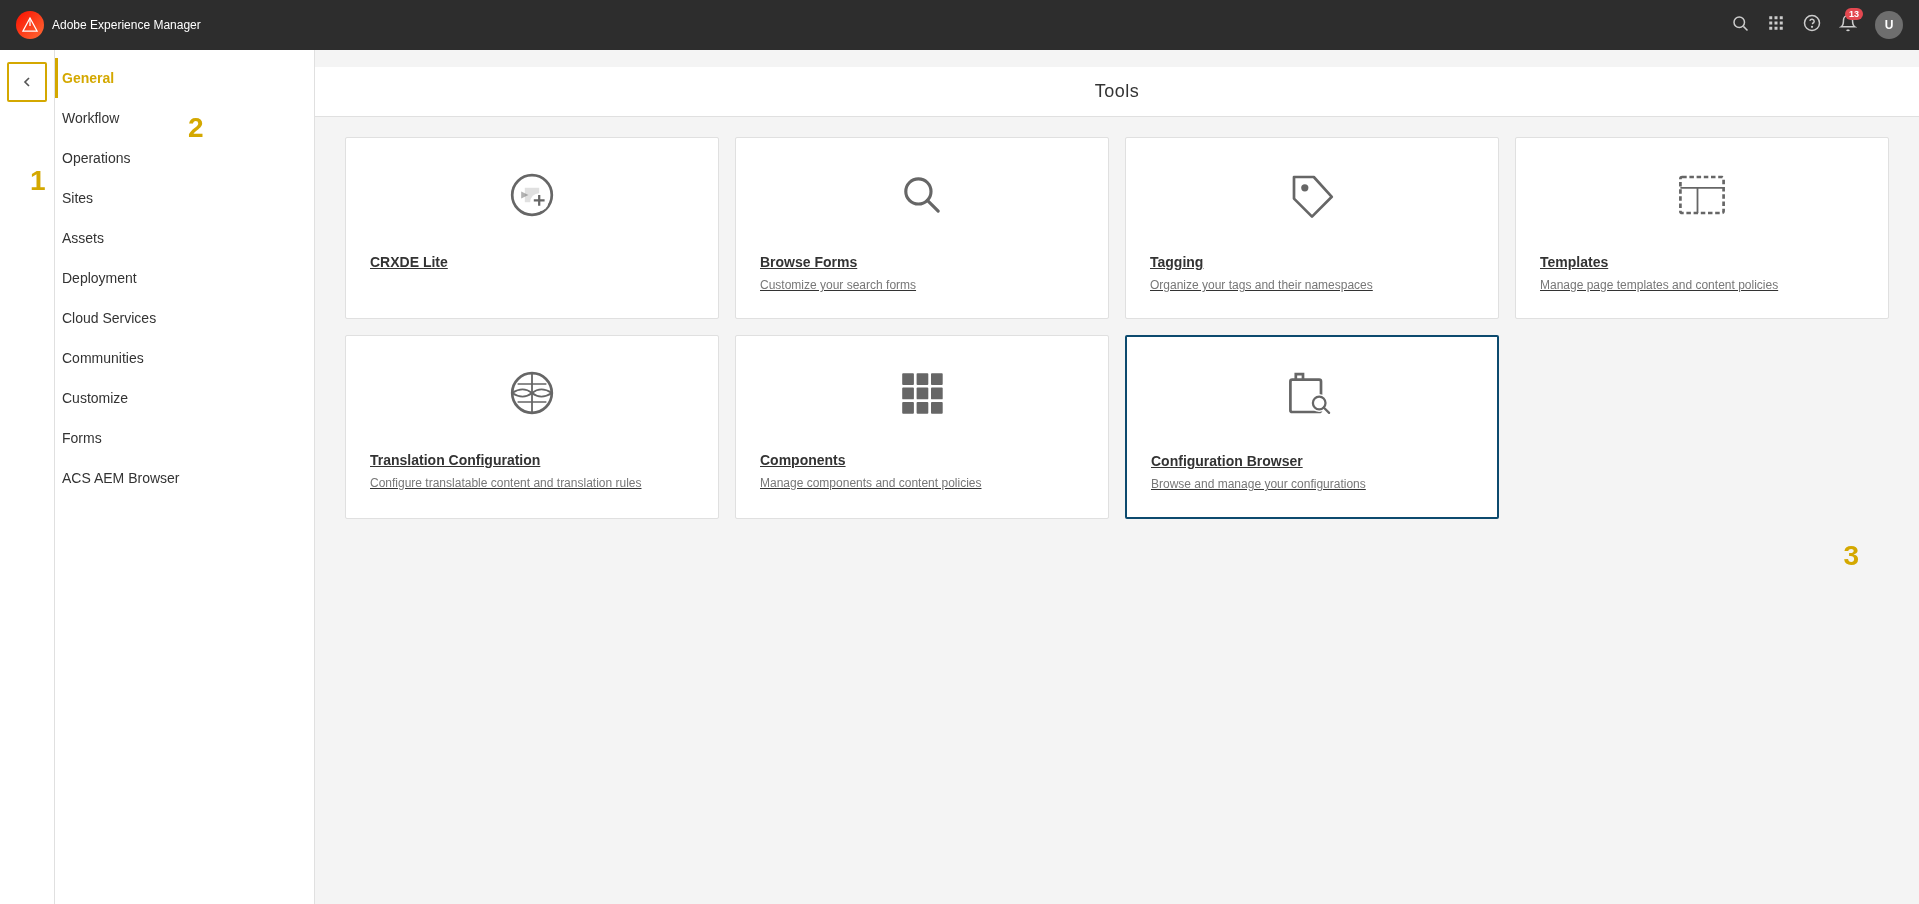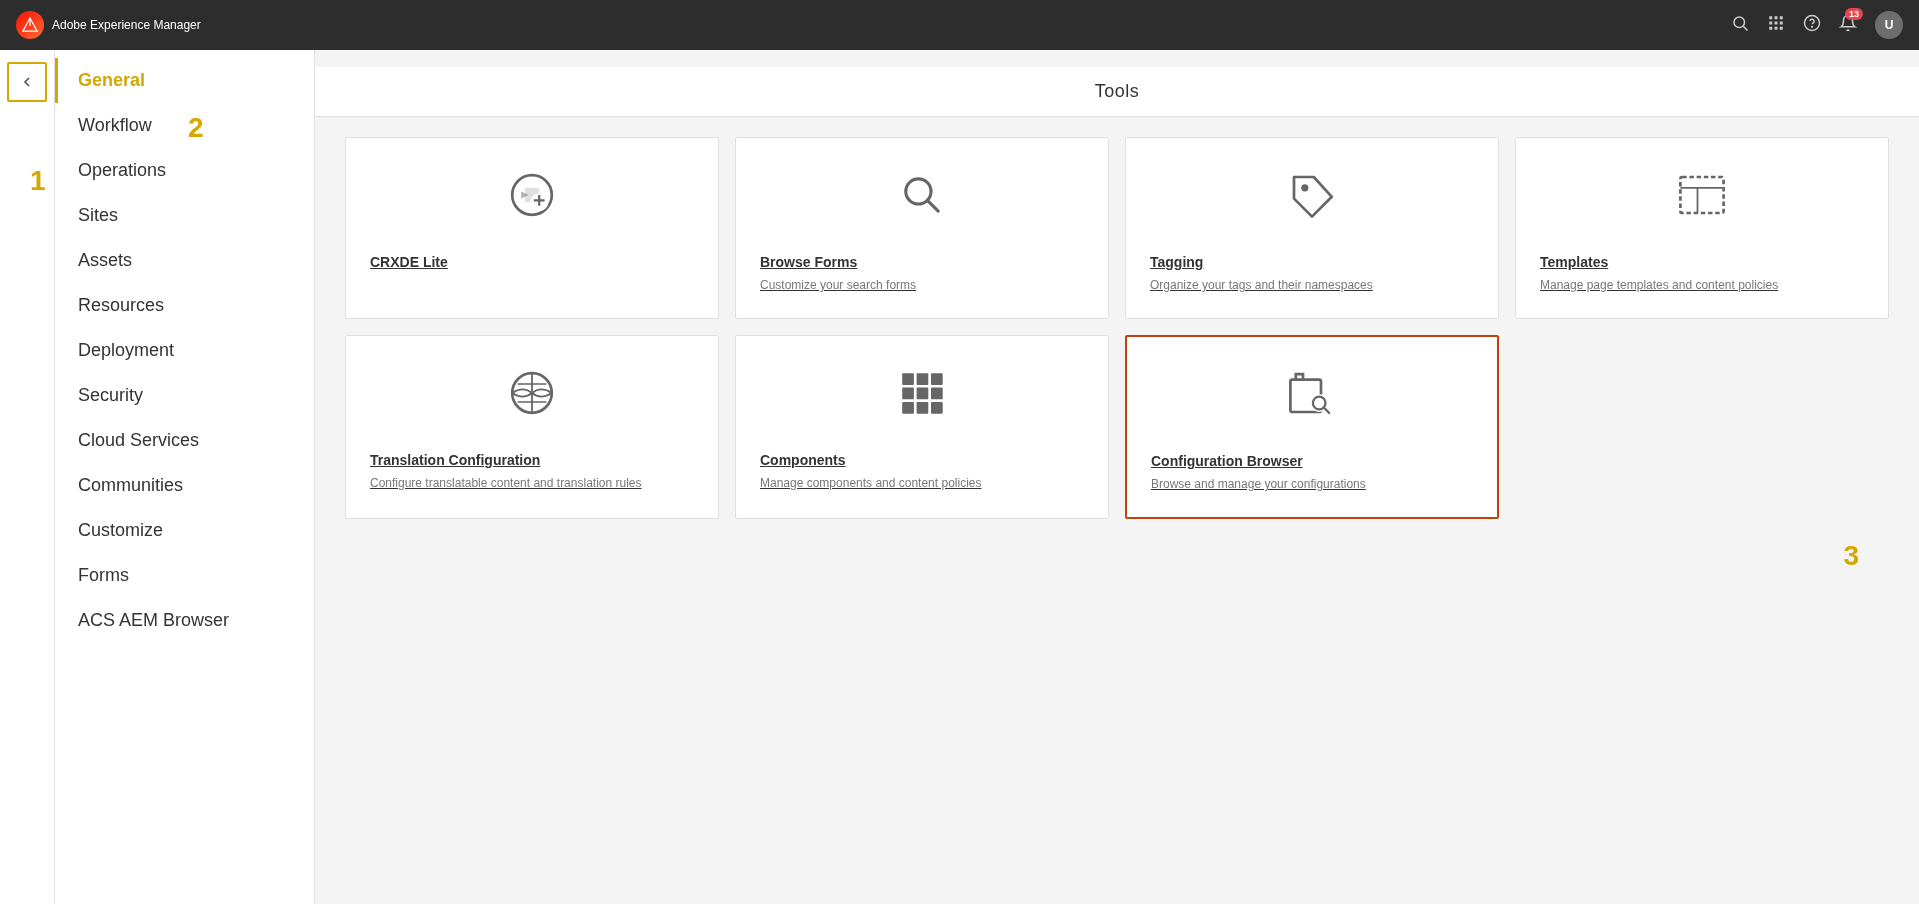--- a/index.html
+++ b/index.html
@@ -77,22 +77,22 @@
     
     .sidebar {
       width: 260px;
       background: #fff;
       border-right: 1px solid #e0e0e0;
       overflow-y: auto;
       flex-shrink: 0;
       padding-top: 8px;
     }
     .sidebar-item {
-      padding: 12px 20px;
-      font-size: 18px;
+      padding: 12px 4px;
+      font-size: 14px;
       color: #333;
       cursor: pointer;
       border-left: 3px solid transparent;
     }
     .sidebar-item.active {
       border-left: 3px solid #d4a800;
       font-weight: 600;
       color: #d4a800;
     }
 
@@ -138,21 +138,21 @@
       border-radius: 2px;
       padding: 30px 24px 24px;
       cursor: pointer;
       display: flex;
       flex-direction: column;
       align-items: flex-start;
       min-height: 180px;
       transition: box-shadow 0.2s;
     }
     .tool-card.selected {
-      border: 2px solid #c2410c;
+      border: 2px solid #0c4a6e;
     }
     .tool-icon {
       font-size: 50px;
       color: #666;
       margin-bottom: 20px;
       width: 100%;
       text-align: center;
     }
     .tool-name {
       font-size: 14px;
@@ -242,23 +242,21 @@
   </div>
 
   <div class="content-area">
 
     <div class="sidebar" id="sidebar">
     <div class="sidebar-item active">General</div>
         <div class="sidebar-item">Workflow</div>
         <div class="sidebar-item">Operations</div>
         <div class="sidebar-item">Sites</div>
         <div class="sidebar-item">Assets</div>
-        <div class="sidebar-item">Resources</div>
         <div class="sidebar-item">Deployment</div>
-        <div class="sidebar-item">Security</div>
         <div class="sidebar-item">Cloud Services</div>
         <div class="sidebar-item">Communities</div>
         <div class="sidebar-item">Customize</div>
         <div class="sidebar-item">Forms</div>
         <div class="sidebar-item">ACS AEM Browser</div>
       </div>
 
     <div class="page-content">
       <div class="page-title-bar">
         <span class="page-title">Tools</span>

